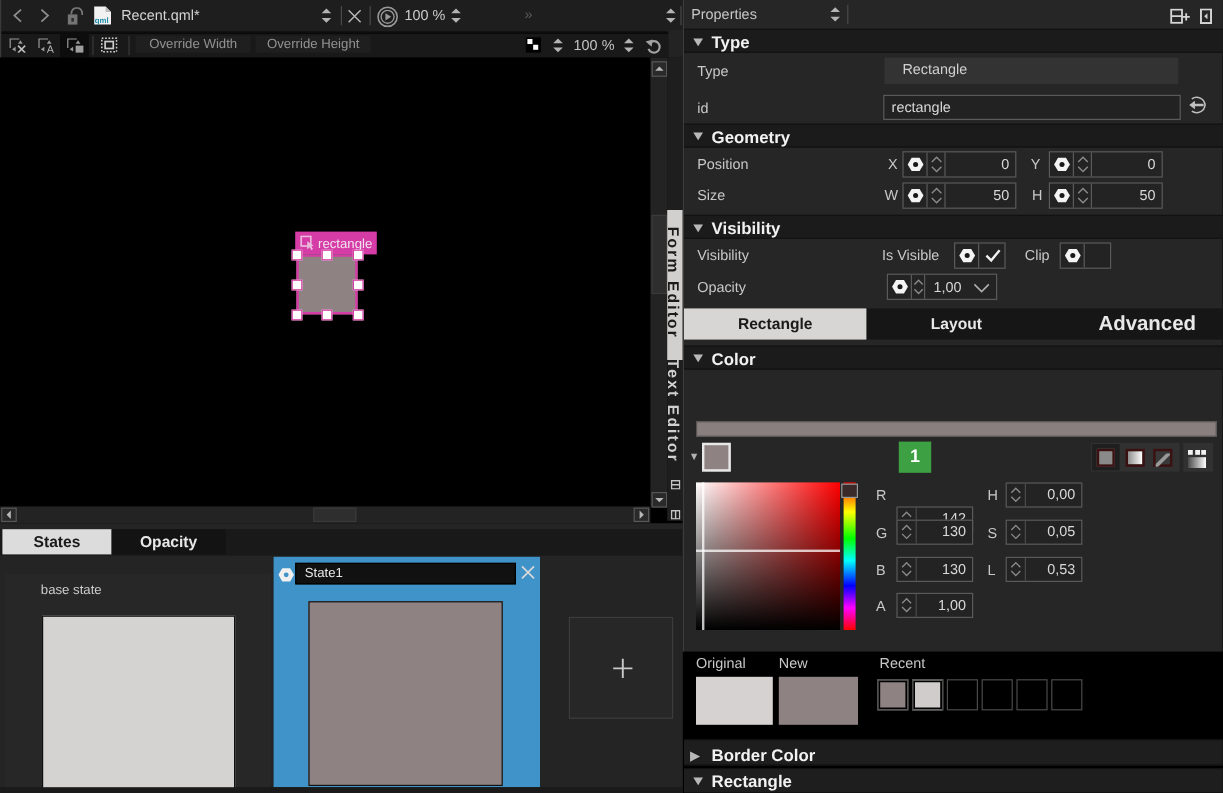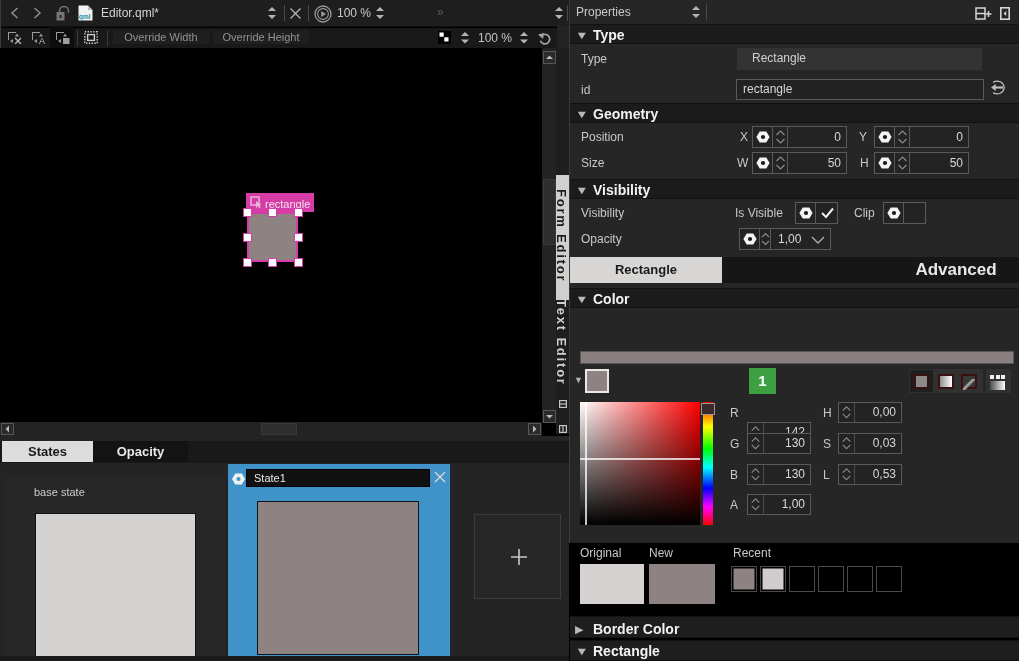--- a/index.html
+++ b/index.html
@@ -26,21 +26,21 @@
       <rect x="0.5" y="6" width="8" height="8.5" fill="#757575"></rect>
       <rect x="3.5" y="9" width="2" height="3" fill="#2a2a2a"></rect>
       <path d="M3.5 6 L3.5 5 A4 4 0 0 1 12.5 5 L12.5 6.5" fill="none" stroke="#757575" stroke-width="1.5"></path>
     </svg>
 
     <svg class="abs" style="left:78px;top:5px;" width="15" height="16" viewBox="0 0 15 16">
       <path d="M0.5 0.5 L10 0.5 L14.5 5 L14.5 15.5 L0.5 15.5 Z" fill="#f2f2f2"></path>
       <path d="M10 0.5 L10 5 L14.5 5 Z" fill="#bbbbbb"></path>
       <text x="1" y="14" font-size="6.5" fill="#1d8ca8" font-weight="bold" font-family="Liberation Sans">qml</text>
     </svg>
-    <span class="abs txt" style="left:101px;top:6px;color:#d4d4d4;">Editor.qml*</span>
+    <span class="abs txt" style="left:101px;top:6px;color:#d4d4d4;">Recent.qml*</span>
     <svg class="abs" style="left:266px;top:6px;" width="12" height="15" viewBox="0 0 12 15">
       <path d="M2 5 L6 1 L10 5 Z" fill="#b4b4b4"></path>
       <path d="M2 9 L6 13 L10 9 Z" fill="#b4b4b4"></path>
     </svg>
     <div class="abs" style="left:284px;top:5px;width:1px;height:16px;background:#4a4a4a;"></div>
     <svg class="abs" style="left:289px;top:7px;" width="13" height="13" viewBox="0 0 13 13">
       <path d="M1.5 1.5 L11.5 11.5 M11.5 1.5 L1.5 11.5" stroke="#b8b8b8" stroke-width="1.2"></path>
     </svg>
     <div class="abs" style="left:308px;top:5px;width:1px;height:16px;background:#4a4a4a;"></div>
 
@@ -347,20 +347,21 @@
             <path class="chev" d="M2 12 L5.5 15.5 L9 12"></path>
           </svg></div>
       <span class="abs" style="left:38px;top:3px;color:#d8d8d8;font-size:12px;">1,00</span>
       <svg class="abs" style="left:70px;top:6px;" width="16" height="10" viewBox="0 0 16 10">
           <path d="M2 2 L8 8 L14 2" stroke="#b0b0b0" stroke-width="1.3" fill="none"></path>
         </svg>
     </div>
 
     <div class="abs" style="left:0;top:257px;width:450px;height:26px;background:#161616;">
       <div class="abs" style="left:0;top:0;width:152px;height:26px;background:#d8d6d4;color:#1a1a1a;font-size:13px;font-weight:bold;text-align:center;line-height:26px;">Rectangle</div>
+      <div class="abs" style="left:152px;top:0;width:150px;height:26px;color:#e8e8e8;font-size:13px;font-weight:bold;text-align:center;line-height:26px;">Layout</div>
       <div class="abs" style="left:312px;top:0;width:148px;height:26px;color:#e8e8e8;font-size:17px;font-weight:bold;text-align:center;line-height:26px;">Advanced</div>
     </div>
 
     <div class="abs sechead" style="left:0;top:288px;width:450px;height:20px;">
       <span class="tri">▼</span>
         <span class="shtxt">Color</span>
     </div>
 
     <div class="abs" style="left:10px;top:351px;width:434px;height:13px;background:#8a7f7f;border:1px solid #5a5555;"></div>
 
@@ -418,21 +419,21 @@
           <path class="chev" d="M4 11 L8 15 L12 11"></path>
         </svg>
         <span class="cval">130</span>
       </div>
     <span class="abs txt" style="left:253px;top:437px;">S</span>
     <div class="cfield" style="left:268px;top:433px;">
         <svg class="carr" width="16" height="19" viewBox="0 0 16 19">
           <path class="chev" d="M4 7.5 L8 3.5 L12 7.5"></path>
           <path class="chev" d="M4 11 L8 15 L12 11"></path>
         </svg>
-        <span class="cval">0,03</span>
+        <span class="cval">0,05</span>
       </div>
     <span class="abs txt" style="left:160px;top:468px;">B</span>
     <div class="cfield" style="left:177px;top:464px;">
         <svg class="carr" width="16" height="19" viewBox="0 0 16 19">
           <path class="chev" d="M4 7.5 L8 3.5 L12 7.5"></path>
           <path class="chev" d="M4 11 L8 15 L12 11"></path>
         </svg>
         <span class="cval">130</span>
       </div>
     <span class="abs txt" style="left:253px;top:468px;">L</span>

